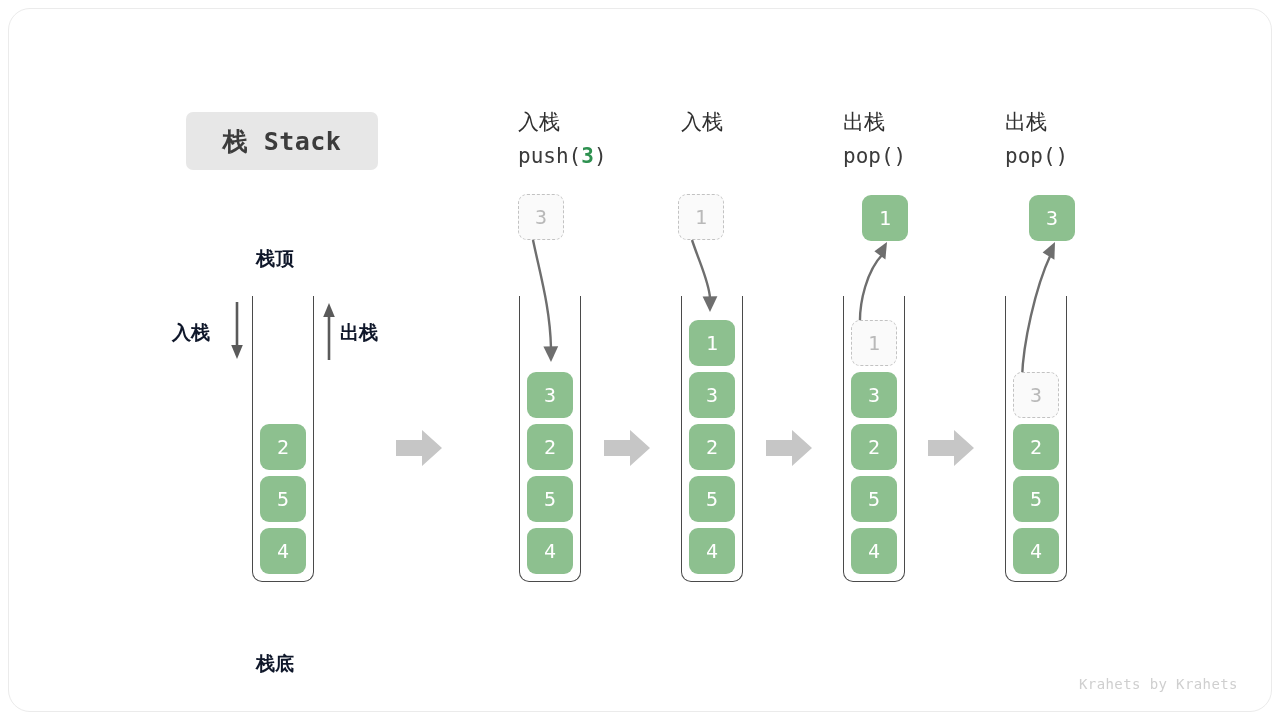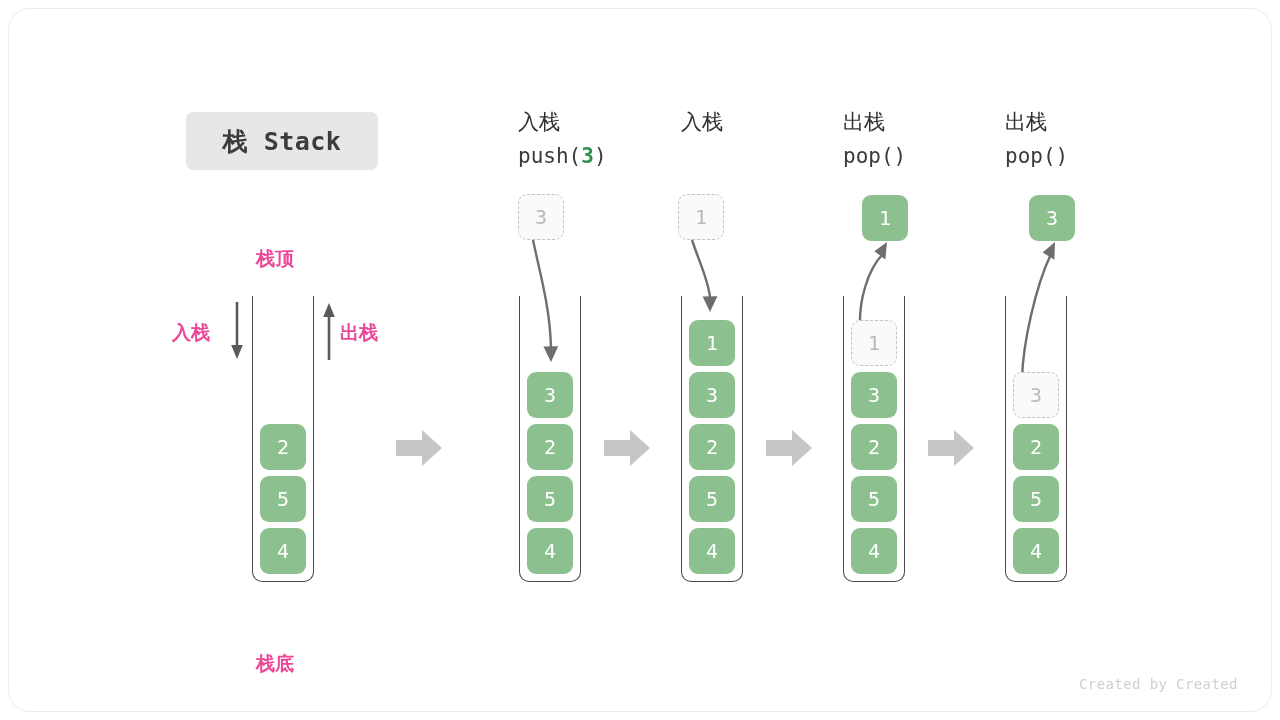--- a/index.html
+++ b/index.html
@@ -37,21 +37,21 @@
     display: flex; align-items: center; justify-content: center;
     color: #3c3c3c;
     font-size: 25px;
     font-weight: bold;
     font-family: "DejaVu Sans Mono", "Liberation Mono", monospace;
     letter-spacing: 0.5px;
   }
 
   
   .cjk-label {
-    color: #ec4899;
+    color: #0f172a;
     font-weight: bold;
     font-size: 19px;
     font-family: "DejaVu Sans", "Liberation Sans", sans-serif;
     white-space: nowrap;
   }
 
   
   .col-header {
     width: 160px;
     text-align: left;
@@ -235,15 +235,15 @@
     <path d="M 17 138 C 18 104, 30 48, 46 14" stroke="#6e6e6e" stroke-width="2.4" fill="none"></path>
     <polygon points="50,2 37.6,12.4 49.4,19.8" fill="#6e6e6e"></polygon>
   </svg>
 
   <div class="abs stack-frame" style="left:1005px; top:296px; height:286px;"></div>
   <div class="abs item ghost" style="left:1013px; top:372px;">3</div>
   <div class="abs item filled" style="left:1013px; top:424px;">2</div>
   <div class="abs item filled" style="left:1013px; top:476px;">5</div>
   <div class="abs item filled" style="left:1013px; top:528px;">4</div>
 
-  <div class="abs" id="footer">Created by Created</div>
+  <div class="abs" id="footer">Krahets by Krahets</div>
 
 </div>
 
 </body></html>

